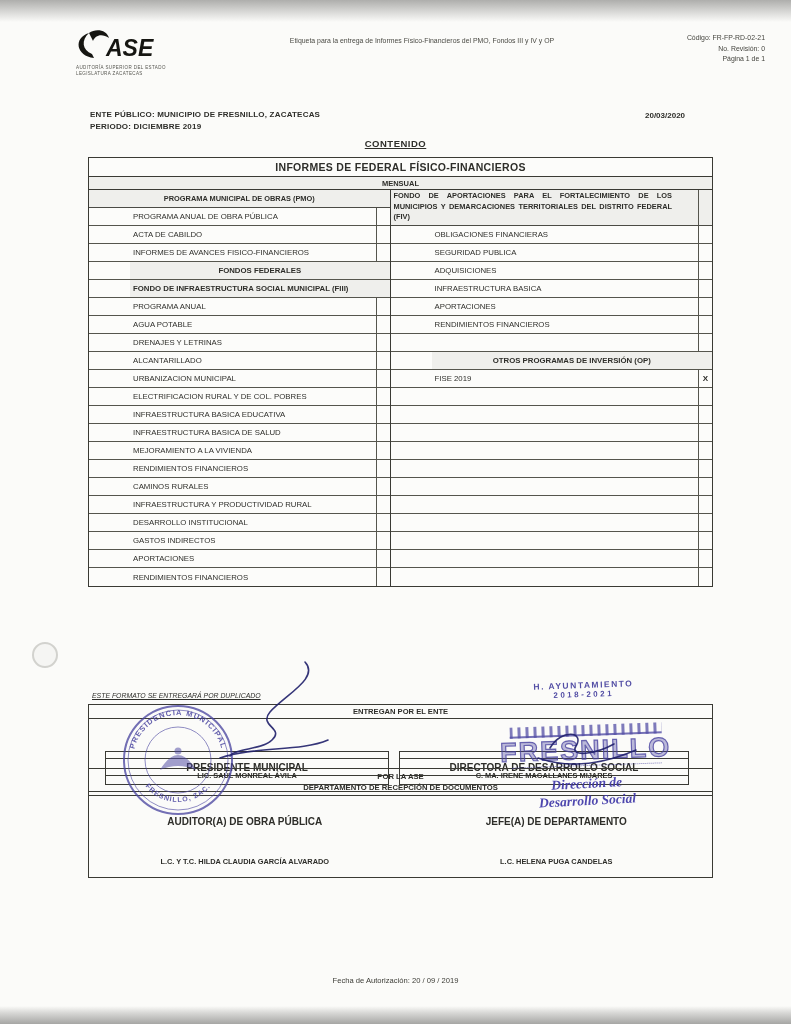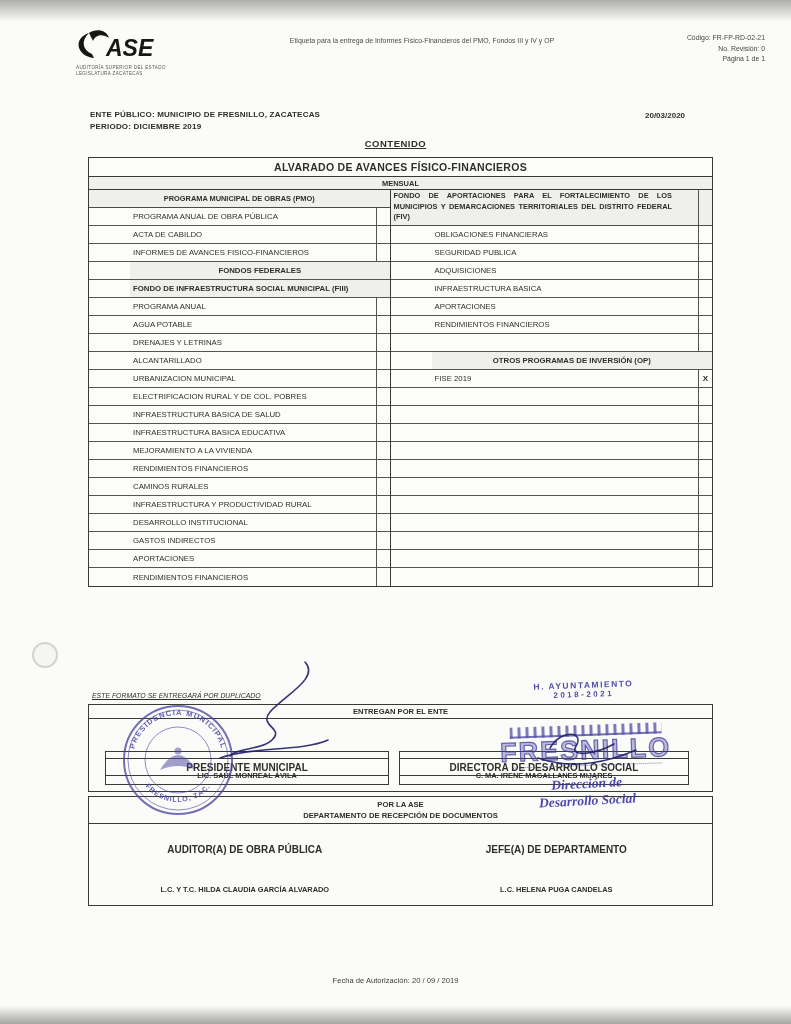--- a/index.html
+++ b/index.html
@@ -37,21 +37,21 @@
   .trow.section-left .tlabel{font-weight:bold;background:#efefec;}
 
   .obs{position:absolute;left:88px;top:600px;width:625px;height:88px;border:1.4px solid #3a3a34;font-size:7.8px;padding:3px 5px;}
   .dup-note{position:absolute;left:92px;top:692px;font-size:6.9px;font-style:italic;text-decoration:underline;}
 
   .ente-box{position:absolute;left:88px;top:704px;width:625px;height:88px;border:1.4px solid #3a3a34;}
   .ente-bar{height:14px;border-bottom:1px solid #3a3a34;display:flex;align-items:center;justify-content:center;font-weight:bold;font-size:7.6px;text-align:center;}
   .role-box{position:absolute;height:18px;border:1px solid #3a3a34;display:flex;align-items:center;justify-content:center;font-weight:bold;font-size:10px;background:#fcfcfa;margin-top:31px;}
   .name-box{position:absolute;height:34px;border:1px solid #3a3a34;display:flex;align-items:flex-end;justify-content:center;font-weight:bold;font-size:7.4px;padding-bottom:4px;background:transparent;}
 
-  .ase-box{position:absolute;left:88px;top:796px;width:625px;height:110px;border:1.4px solid #3a3a34;}
+  .ase-box{position:absolute;left:88px;top:768px;width:625px;height:110px;border:1.4px solid #3a3a34;}
   .ase-bar{height:27px;border-bottom:1px solid #3a3a34;display:flex;flex-direction:column;align-items:center;justify-content:center;font-weight:bold;font-size:7.7px;line-height:1.45;}
   .ase-role{position:absolute;top:47px;width:50%;text-align:center;font-weight:bold;font-size:10px;}
   .ase-name{position:absolute;top:88px;width:50%;text-align:center;font-weight:bold;font-size:7.4px;}
 
   .footer{position:absolute;left:0;top:976px;width:100%;text-align:center;font-size:7.6px;color:#3c3c36;}
 
   .seal{position:absolute;left:108px;top:690px;opacity:.85;pointer-events:none;z-index:6;}
   .fstamp{position:absolute;left:468px;top:680px;width:235px;color:#45409e;text-align:center;transform:rotate(-2deg);opacity:.92;pointer-events:none;z-index:6;}
   .fs-line1{font-size:8.5px;font-weight:bold;letter-spacing:1.5px;}
   .fs-line2{font-size:8px;font-weight:bold;letter-spacing:2.5px;}
@@ -89,21 +89,21 @@
     <div>No. Revisión: 0</div>
     <div>Página 1 de 1</div>
   </div>
 
   <div class="ente-line" style="top:110px;">ENTE PÚBLICO: MUNICIPIO DE FRESNILLO, ZACATECAS</div>
   <div class="ente-line" style="top:122px;">PERIODO: DICIEMBRE 2019</div>
   <div class="fecha">20/03/2020</div>
   <div class="contenido">CONTENIDO</div>
 
   <div class="table">
-    <div class="t-title">ALVARADO DE AVANCES FÍSICO-FINANCIEROS</div>
+    <div class="t-title">INFORMES DE FEDERAL FÍSICO-FINANCIEROS</div>
     <div class="t-sub">MENSUAL</div>
     <div class="t-body">
       <div class="t-left">
         <div class="lheader">PROGRAMA MUNICIPAL DE OBRAS (PMO)</div>
         <div class="rows" id="left-rows">
             <div class="trow item">
               <div class="tlabel">PROGRAMA ANUAL DE OBRA PÚBLICA</div>
               <div class="tbox"></div>
             </div>
             <div class="trow item">
@@ -138,25 +138,25 @@
             </div>
             <div class="trow item">
               <div class="tlabel">URBANIZACION MUNICIPAL</div>
               <div class="tbox"></div>
             </div>
             <div class="trow item">
               <div class="tlabel">ELECTRIFICACION RURAL Y DE COL. POBRES</div>
               <div class="tbox"></div>
             </div>
             <div class="trow item">
+              <div class="tlabel">INFRAESTRUCTURA BASICA EDUCATIVA</div>
+              <div class="tbox"></div>
+            </div>
+            <div class="trow item">
               <div class="tlabel">INFRAESTRUCTURA BASICA DE SALUD</div>
-              <div class="tbox"></div>
-            </div>
-            <div class="trow item">
-              <div class="tlabel">INFRAESTRUCTURA BASICA EDUCATIVA</div>
               <div class="tbox"></div>
             </div>
             <div class="trow item">
               <div class="tlabel">MEJORAMIENTO A LA VIVIENDA</div>
               <div class="tbox"></div>
             </div>
             <div class="trow item">
               <div class="tlabel">RENDIMIENTOS FINANCIEROS</div>
               <div class="tbox"></div>
             </div>

